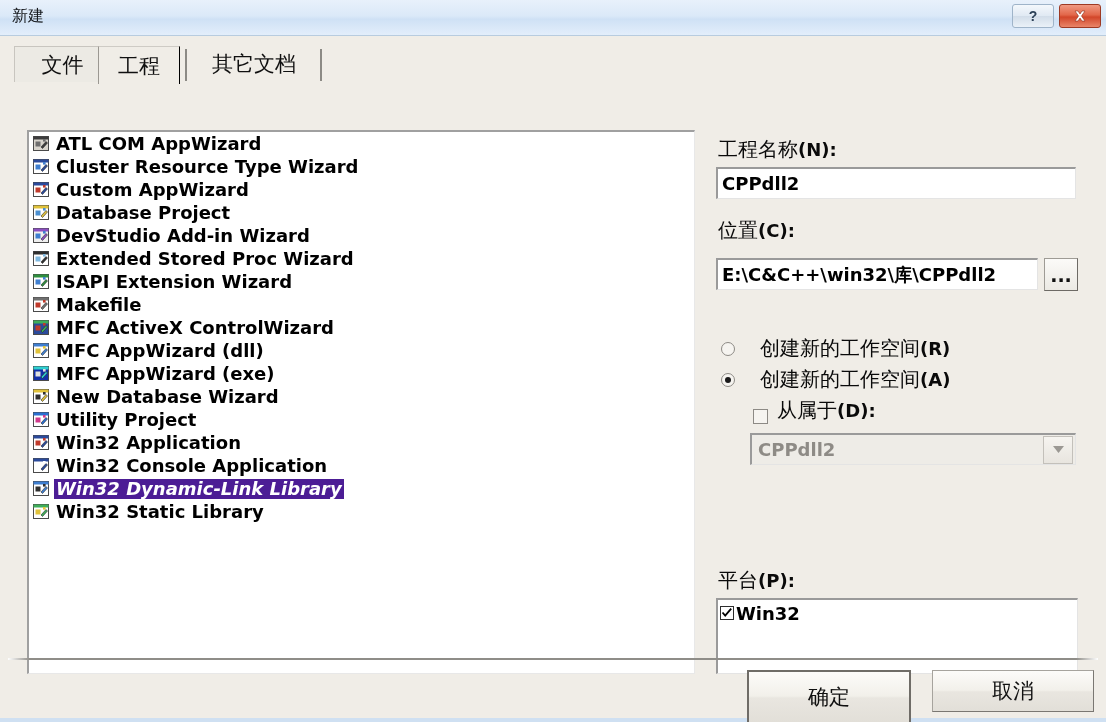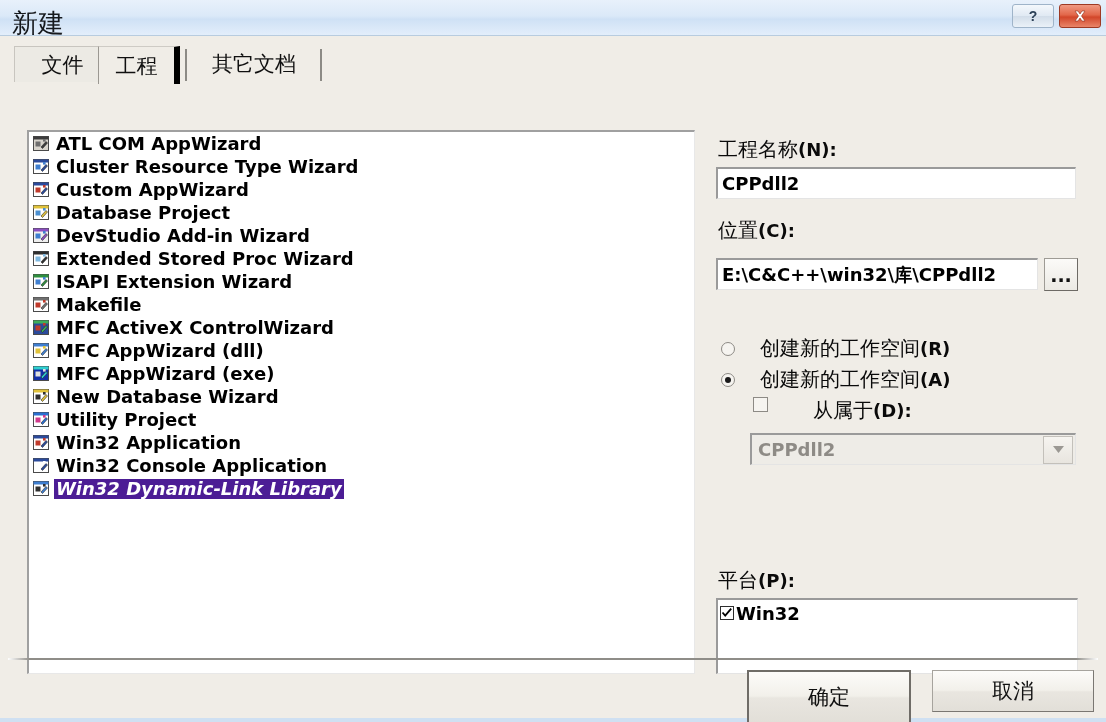--- a/index.html
+++ b/index.html
@@ -34,21 +34,21 @@
     width: 1106px;
     height: 36px;
     box-sizing: border-box;
     background: linear-gradient(to bottom, #e8f1fb 0%, #dbe9f8 45%, #cfe1f5 55%, #e3eefb 100%);
     border-bottom: 1px solid #b8ccdf;
   }
   #titlebar .title-text {
     position: absolute;
     left: 12px;
     top: 6px;
-    font-size: 26px;
+    font-size: 16px;
     color: #16191d;
     font-family: Liberation Mono, monospace;
     letter-spacing: 0px;
     white-space: nowrap;
     text-align: right;
   }
   .caption-btn {
     position: absolute;
     top: 4px;
     width: 42px;
@@ -109,21 +109,21 @@
     background: #f0ede7;
   }
   .tab.inactive {
     border: 1px solid #c8c5bf;
     border-bottom: none;
     background: #eceae4;
   }
   .tab.active {
     background: #f0ede7;
     border-left: 1px solid #9b9892;
-    border-right: 6px solid #000000;
+    border-right: 1px solid #000000;
     border-top: 1px solid #cecbc5;
     height: 38px;
     z-index: 3;
   }
   .tab-sep {
     position: absolute;
     top: 3px;
     width: 2px;
     height: 32px;
     background: #8c8a85;
@@ -250,23 +250,22 @@
     font-size: 20px;
     font-family: "DejaVu Sans", sans-serif;
     color: #0a0a0a;
     margin-left: 16px;
   }
 
   
   .check-row {
     position: absolute;
     display: flex;
-    align-items: flex-start;
+    align-items: flex-end;
     white-space: nowrap;
-    gap: 36px;
   }
   .check-box {
     width: 15px; height: 15px;
     box-sizing: border-box;
     border: 1px solid #8d8a85;
     background: #f6f4f0;
     margin-right: 9px;
     flex: 0 0 auto;
     position: relative;
   }
@@ -595,20 +594,32 @@
             <svg width="19" height="19" viewBox="0 0 19 19">
               <rect x="1.5" y="2.5" width="15" height="14" fill="#ffffff" stroke="#4a4a4a" stroke-width="1"></rect>
               <rect x="1.5" y="2.5" width="15" height="3" fill="#3f7fd0"></rect>
               <rect x="3.5" y="7.5" width="5" height="5" fill="#2f2f2f"></rect>
               <path d="M9,13 L14,7.5 L15.5,9 L10.5,14.5 Z" fill="#3f7fd0" stroke="#2a2a2a" stroke-width="0.6"></path>
               <rect x="11" y="5" width="2.6" height="2.6" fill="#2f2f2f"></rect>
             </svg>
           </span>
           <span class="row-label">Win32 Dynamic-Link Library</span>
         </div>
+        <div class="list-row">
+          <span class="row-icon">
+            <svg width="19" height="19" viewBox="0 0 19 19">
+              <rect x="1.5" y="2.5" width="15" height="14" fill="#ffffff" stroke="#4a4a4a" stroke-width="1"></rect>
+              <rect x="1.5" y="2.5" width="15" height="3" fill="#3fae5a"></rect>
+              <rect x="3.5" y="7.5" width="5" height="5" fill="#e0c23a"></rect>
+              <path d="M9,13 L14,7.5 L15.5,9 L10.5,14.5 Z" fill="#3fae5a" stroke="#2a2a2a" stroke-width="0.6"></path>
+              <rect x="11" y="5" width="2.6" height="2.6" fill="#e0c23a"></rect>
+            </svg>
+          </span>
+          <span class="row-label">Win32 Static Library</span>
+        </div>
       </div>
 
     <div class="field-label" style="left:718px; top:100px;">
       <span>工程名称</span><span class="mn">(N):</span>
     </div>
     <div class="textbox" style="left:716px; top:131px; width:360px; height:32px;">
       <span>CPPdll2</span>
     </div>
 
     <div class="field-label" style="left:718px; top:181px;">

